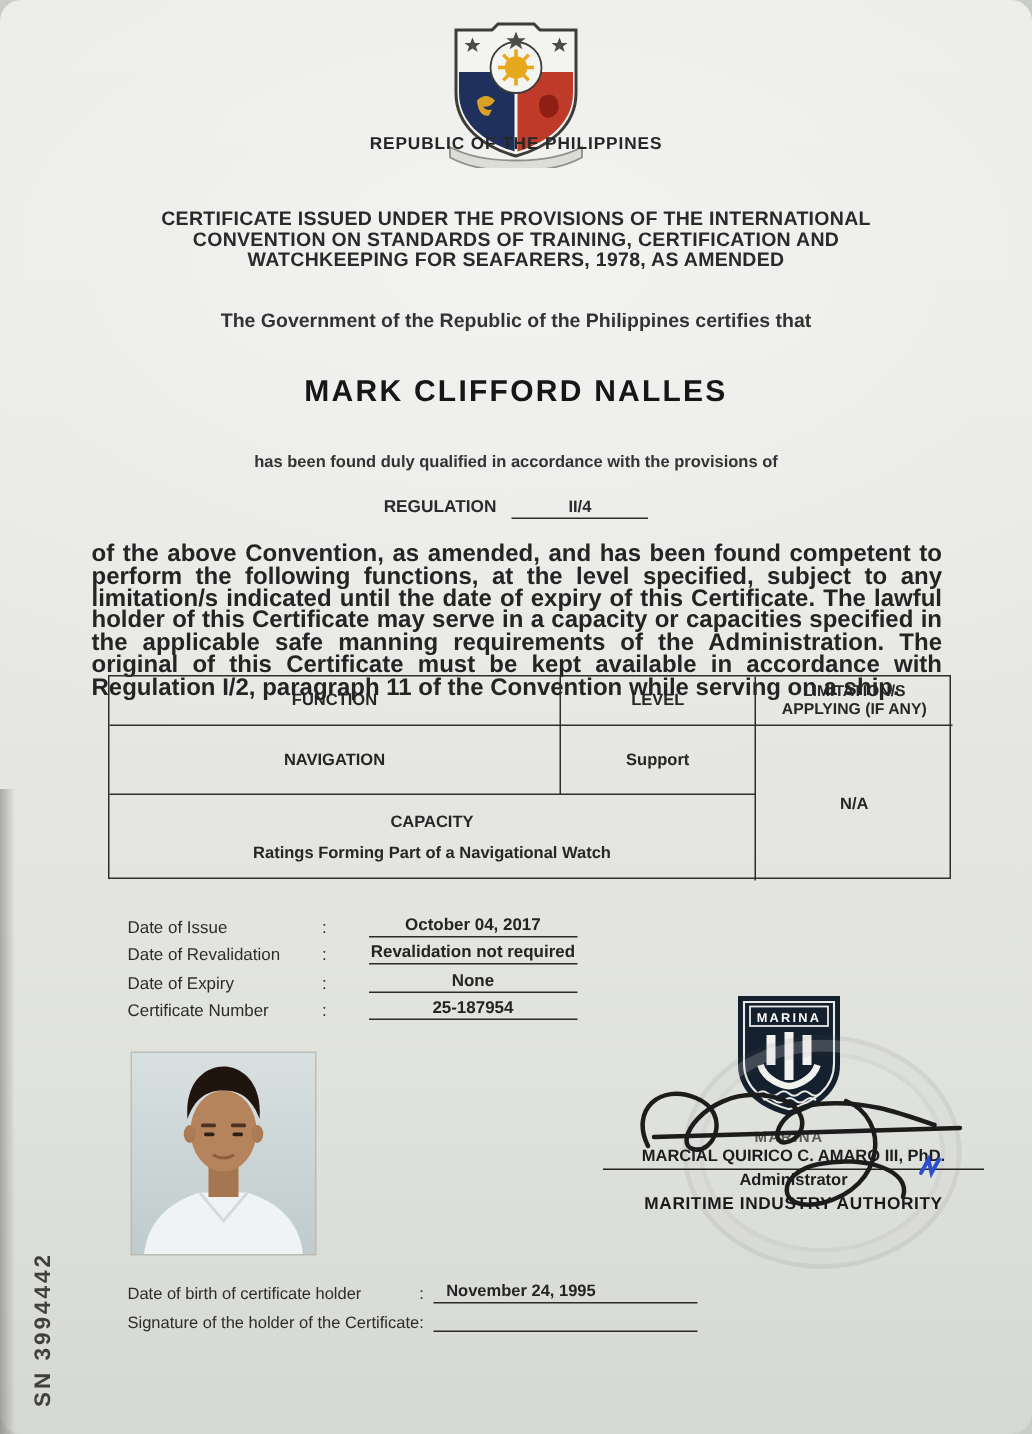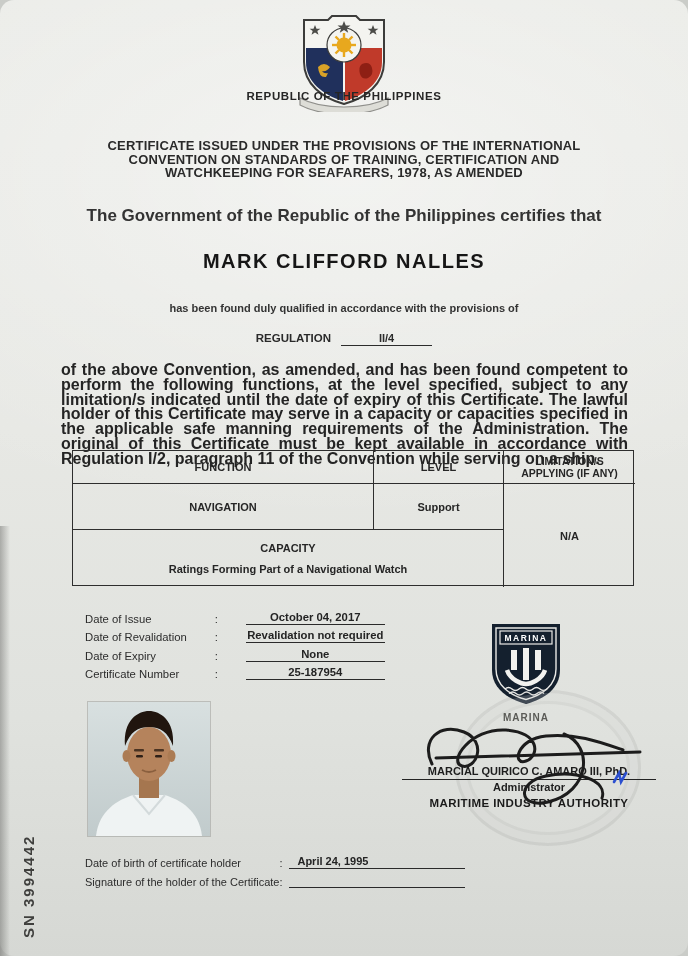--- a/index.html
+++ b/index.html
@@ -19,21 +19,21 @@
   .page::before{ 
     content:"";position:absolute;left:0;top:55%;width:10px;height:45%;
     background:linear-gradient(90deg,rgba(60,60,58,.35),rgba(60,60,58,0));
     pointer-events:none;
   }
   .abs{position:absolute;}
   .ctr{left:0;width:688px;text-align:center;}
 
   .country{top:90px;font-size:11.5px;font-weight:700;letter-spacing:.6px;color:#262626;}
   .title{top:139px;font-size:13px;font-weight:700;line-height:13.5px;color:#2a2a2a;letter-spacing:.2px;}
-  .certifies{top:206px;font-size:17px;font-weight:700;color:#333;}
+  .certifies{top:206px;font-size:13px;font-weight:700;color:#333;}
   .holder-name{top:250px;font-size:20px;font-weight:700;letter-spacing:1.5px;color:#161616;}
   .qualified{top:302px;font-size:11px;font-weight:700;color:#333;}
   .regulation{top:332px;font-size:11.5px;font-weight:700;color:#2a2a2a;}
   .regulation .reg-val{
     display:inline-block;margin-left:10px;padding:0 38px 1px 38px;
     border-bottom:1.6px solid #2c2c2c;font-size:11px;
   }
   .body-par{
     top:363px;left:61px;width:567px;
     font-size:16px;font-weight:700;line-height:14.8px;
@@ -68,21 +68,21 @@
   .frow{display:flex;align-items:flex-end;height:18.5px;gap:22px;}
   .flabel{width:122px;color:#2c2c2c;}
   .fcolon{width:10px;color:#2c2c2c;}
   .fcolon::before{content:":";}
   .fvalue{
     width:158px;text-align:center;font-weight:700;color:#242424;
     border-bottom:1.4px solid #2a2a2a;padding-bottom:1px;white-space:nowrap;
   }
 
   
-  .marina{top:622px;left:487px;width:78px;text-align:center;}
+  .marina{top:662px;left:487px;width:78px;text-align:center;}
   .marina-caption{margin-top:2px;font-size:10px;font-weight:700;letter-spacing:1px;color:#5b5b57;}
 
   
   .photo{top:702px;left:88px;width:122px;height:134px;box-shadow:0 0 0 1px rgba(120,120,118,.35);}
 
   
   .seal{
     top:690px;left:455px;width:180px;height:150px;border-radius:50%;
     border:3px solid rgba(90,90,85,.10);
     box-shadow:inset 0 0 0 8px rgba(255,255,255,.18), inset 0 0 0 11px rgba(90,90,85,.07);
@@ -248,21 +248,21 @@
       <path d="M18,52 L222,46"></path>
       <path d="M146,28 C176,40 172,86 130,96 C100,103 98,76 128,70 C158,64 190,74 184,92"></path>
     </g>
     <path d="M196,76 l5,-9 2,9 5,-9" fill="none" stroke="#2b4fd0" stroke-width="2.6" stroke-linecap="round"></path>
   </svg>
 
   <div class="abs bfields">
     <div class="brow">
       <span class="blabel">Date of birth of certificate holder</span>
       <span class="fcolon"></span>
-      <span class="bvalue">April 24, 1995</span>
+      <span class="bvalue">November 24, 1995</span>
     </div>
     <div class="brow">
       <span class="blabel">Signature of the holder of the Certificate</span>
       <span class="fcolon"></span>
       <span class="bvalue"></span>
     </div>
   </div>
 
   <div class="abs serial">SN 3994442</div>
 

